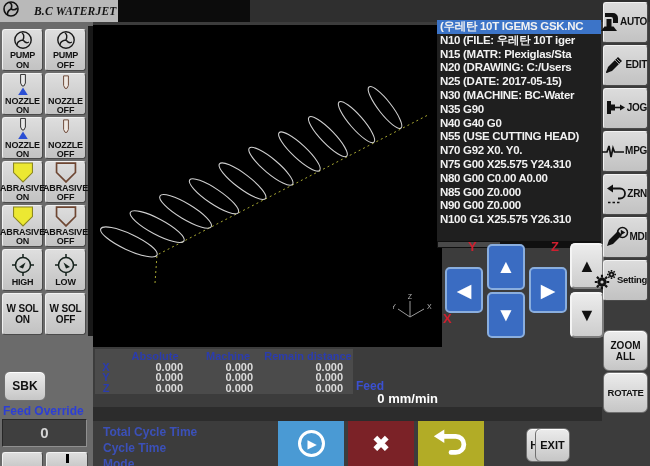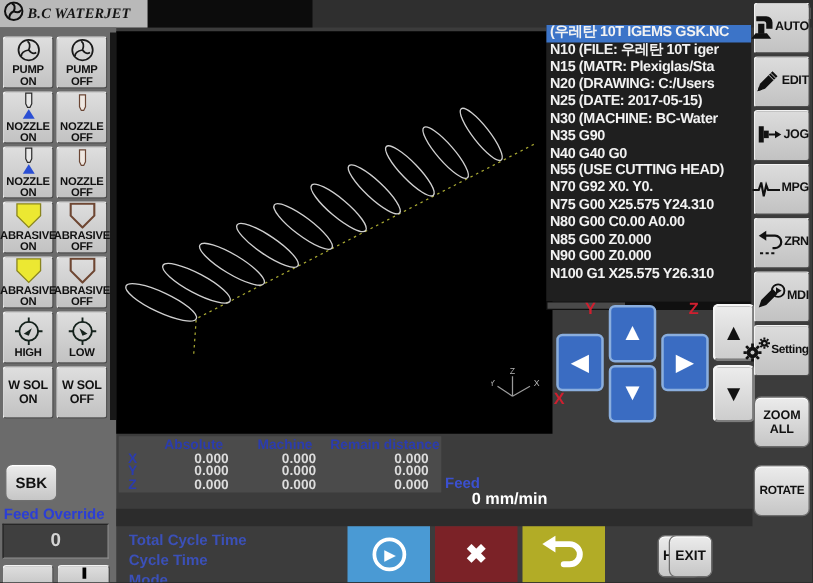--- a/index.html
+++ b/index.html
@@ -4,21 +4,21 @@
 <style>
   * { margin:0; padding:0; box-sizing:border-box; }
   html,body { background:#222; }
   .app { position:relative; width:650px; height:466px; background:#3c3c3c; overflow:hidden;
          font-family:"Liberation Sans", sans-serif; }
 
   
   .topbar { position:absolute; left:0; top:0; width:650px; height:22px; background:#2f2f2f; }
   .topbar-dark { position:absolute; left:118px; top:0; width:132px; height:22px; background:#0c0c0c; }
   .logo { position:absolute; left:0; top:0; width:118px; height:22px; background:#b9b9b9;
-          display:flex; align-items:center; gap:3px; padding-left:3px; }
+          display:flex; align-items:center; gap:15px; padding-left:3px; }
   .logo-text { font:italic bold 11.5px "Liberation Serif", serif; color:#141414; letter-spacing:0.2px; }
   .title { position:absolute; left:0; top:0; width:650px; height:22px; text-align:right;
            line-height:22px; font-weight:bold; font-size:13px; color:#f0f0f0; letter-spacing:1px; }
 
   
   .sidebar { position:absolute; left:0; top:22px; width:93px; height:444px; background:#6b6b6b; }
   .sb-scroll { position:absolute; left:88px; top:4px; width:5px; height:310px; background:#181818; }
   .btn3d { position:absolute; background:linear-gradient(#dedede,#c2c2c2); border:1px solid #4a4a4a;
            border-top-color:#f2f2f2; border-left-color:#f2f2f2; border-radius:3px;
            display:flex; flex-direction:column; align-items:center; justify-content:center;
@@ -474,20 +474,20 @@
           <circle cx="9" cy="13" r="1.6" fill="#c9c9c9"></circle>
           <circle cx="18.5" cy="5.5" r="2.8" fill="#111"></circle>
           <g stroke="#111" stroke-width="1.6">
             <path d="M18.5 2.7 V1 M18.5 8.3 V10 M15.7 5.5 H14 M21.3 5.5 H23 M16.5 3.5 l-1.2 -1.2 M20.5 7.5 l1.2 1.2 M16.5 7.5 l-1.2 1.2 M20.5 3.5 l1.2 -1.2"></path>
           </g>
           <circle cx="18.5" cy="5.5" r="1" fill="#c9c9c9"></circle>
         </svg>
       </span>
     <span class="mlabel" style="font-weight:bold;font-size:9.5px">Setting</span>
   </div>
-  <div class="rbtn" style="left:603px;top:317px;width:45px;height:41px;font-size:10px;line-height:11px">
+  <div class="rbtn" style="left:603px;top:330px;width:45px;height:41px;font-size:10px;line-height:11px">
     <span style="width:32px">ZOOM ALL</span>
   </div>
   <div class="rbtn" style="left:603px;top:372px;width:45px;height:41px;font-size:9.5px;letter-spacing:-0.3px">
     <span>ROTATE</span>
   </div>
 
 </div>
 
 </body></html>

